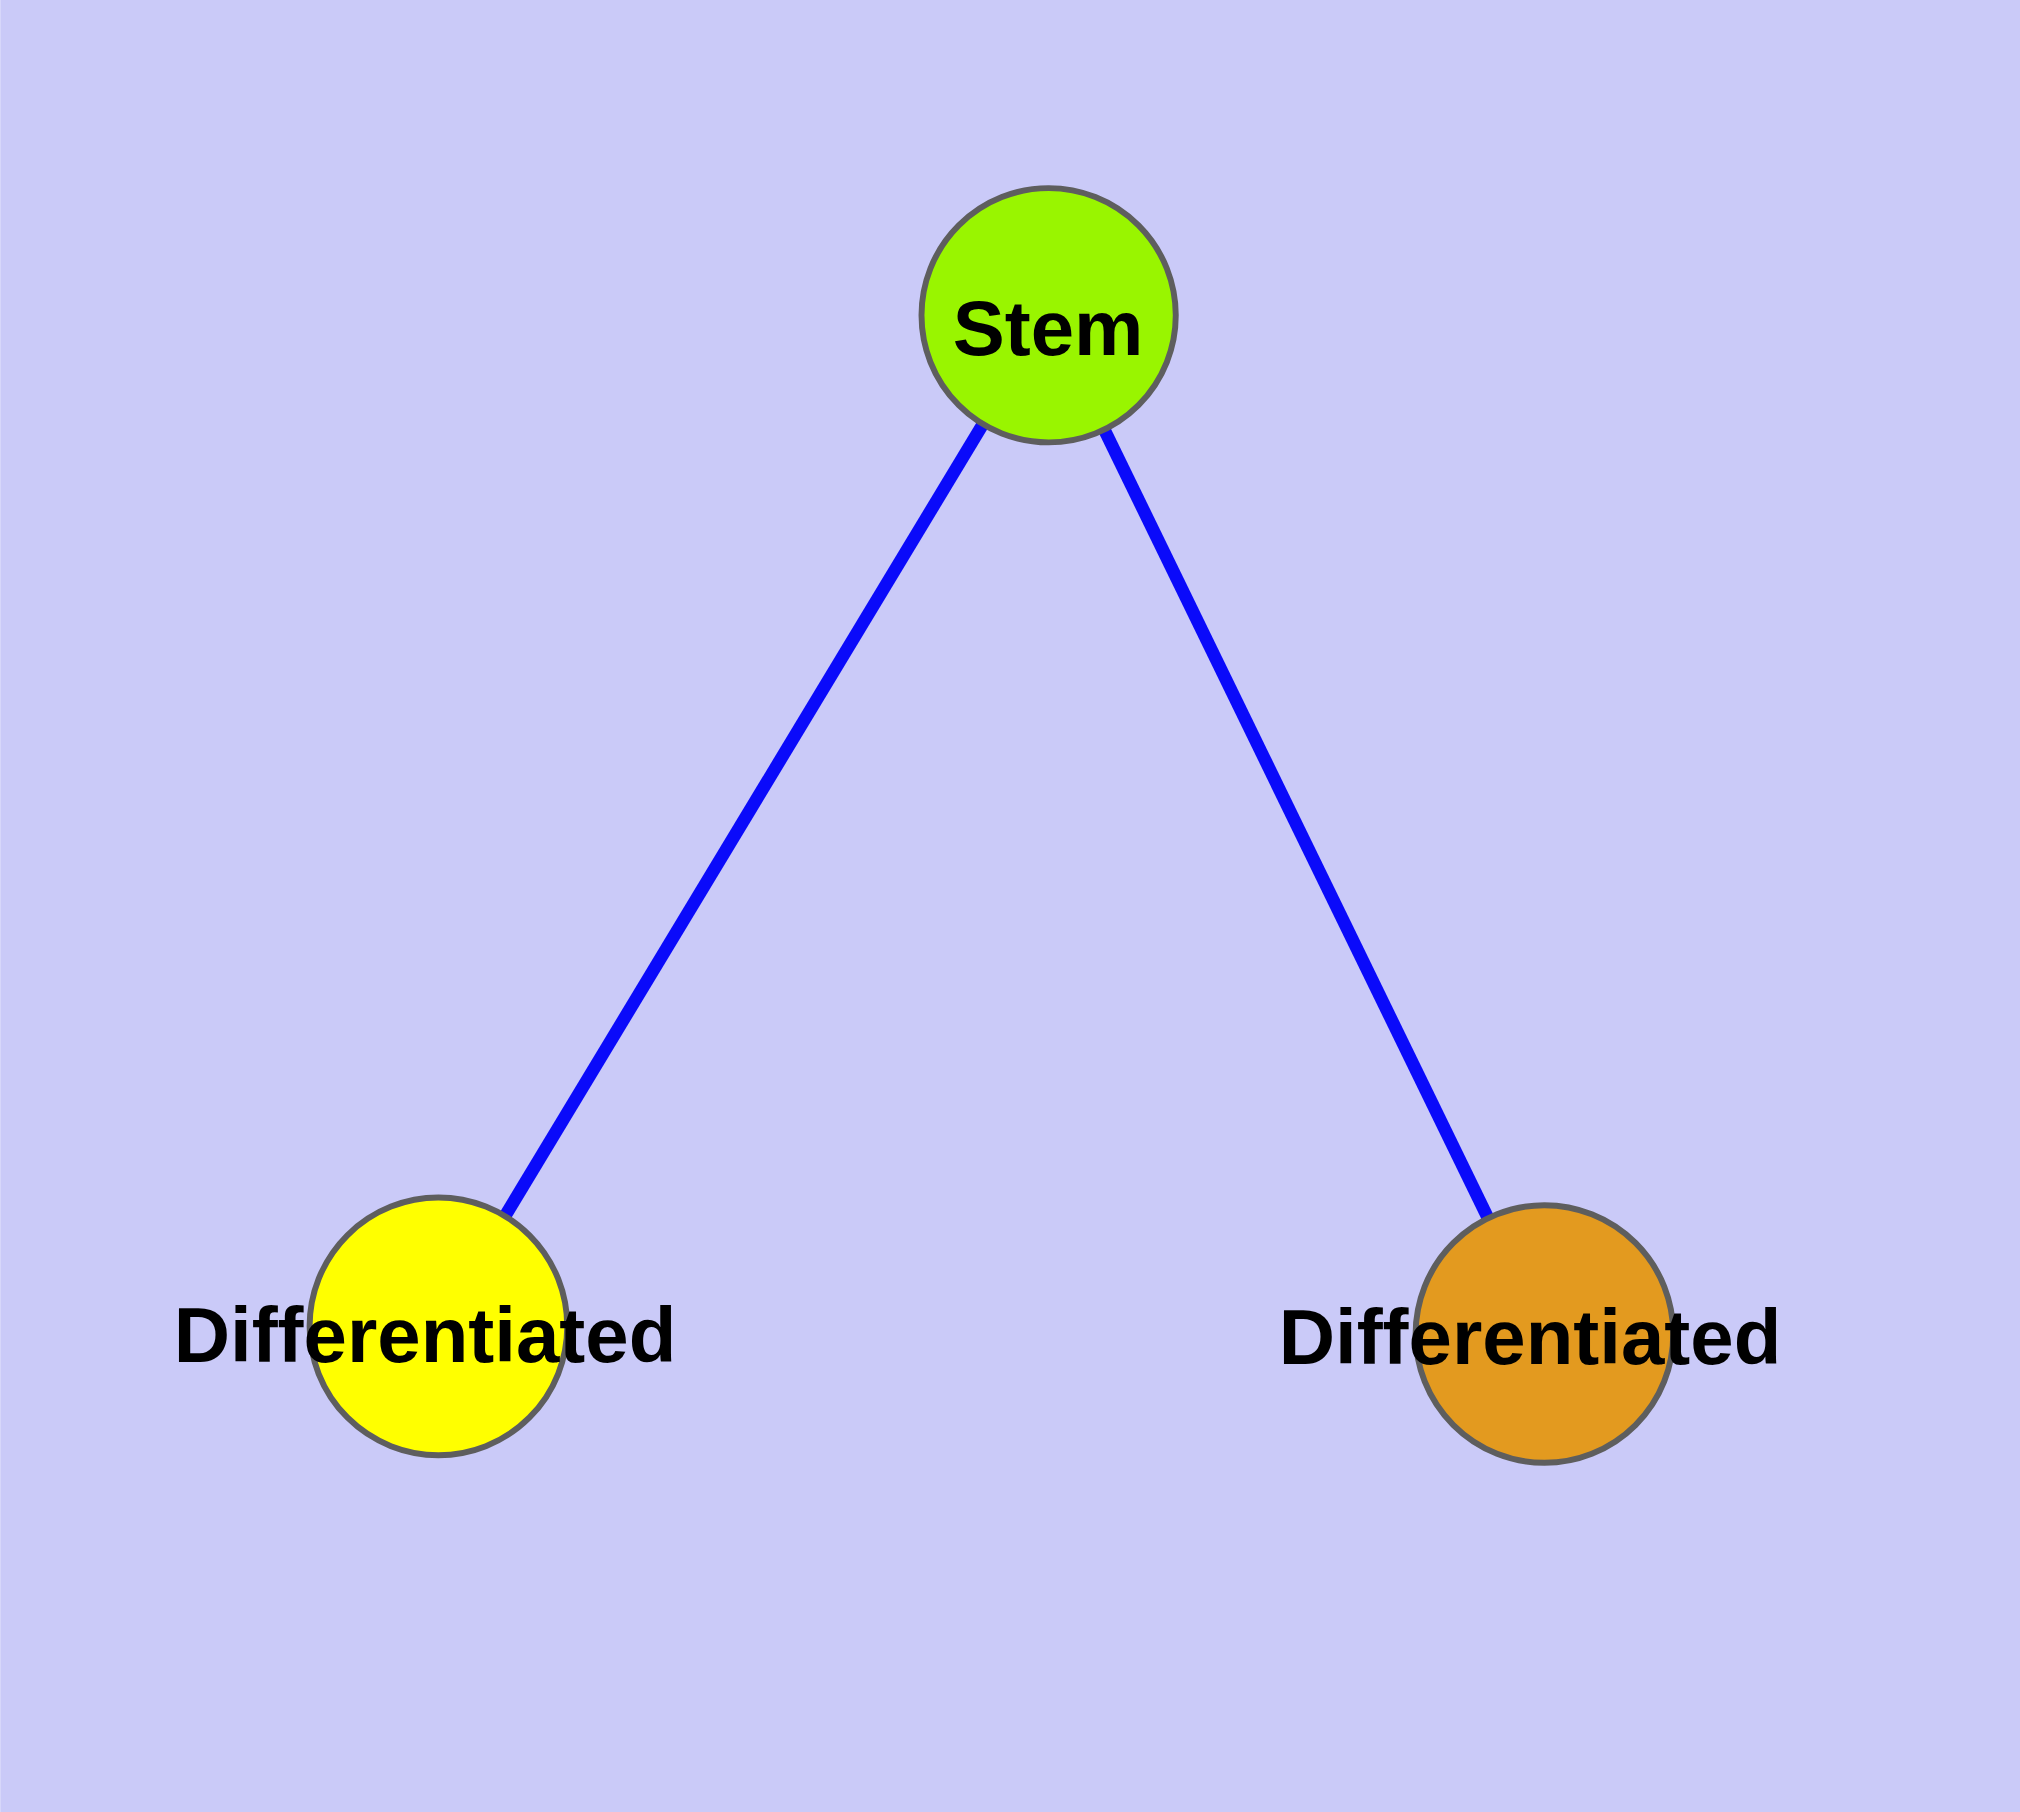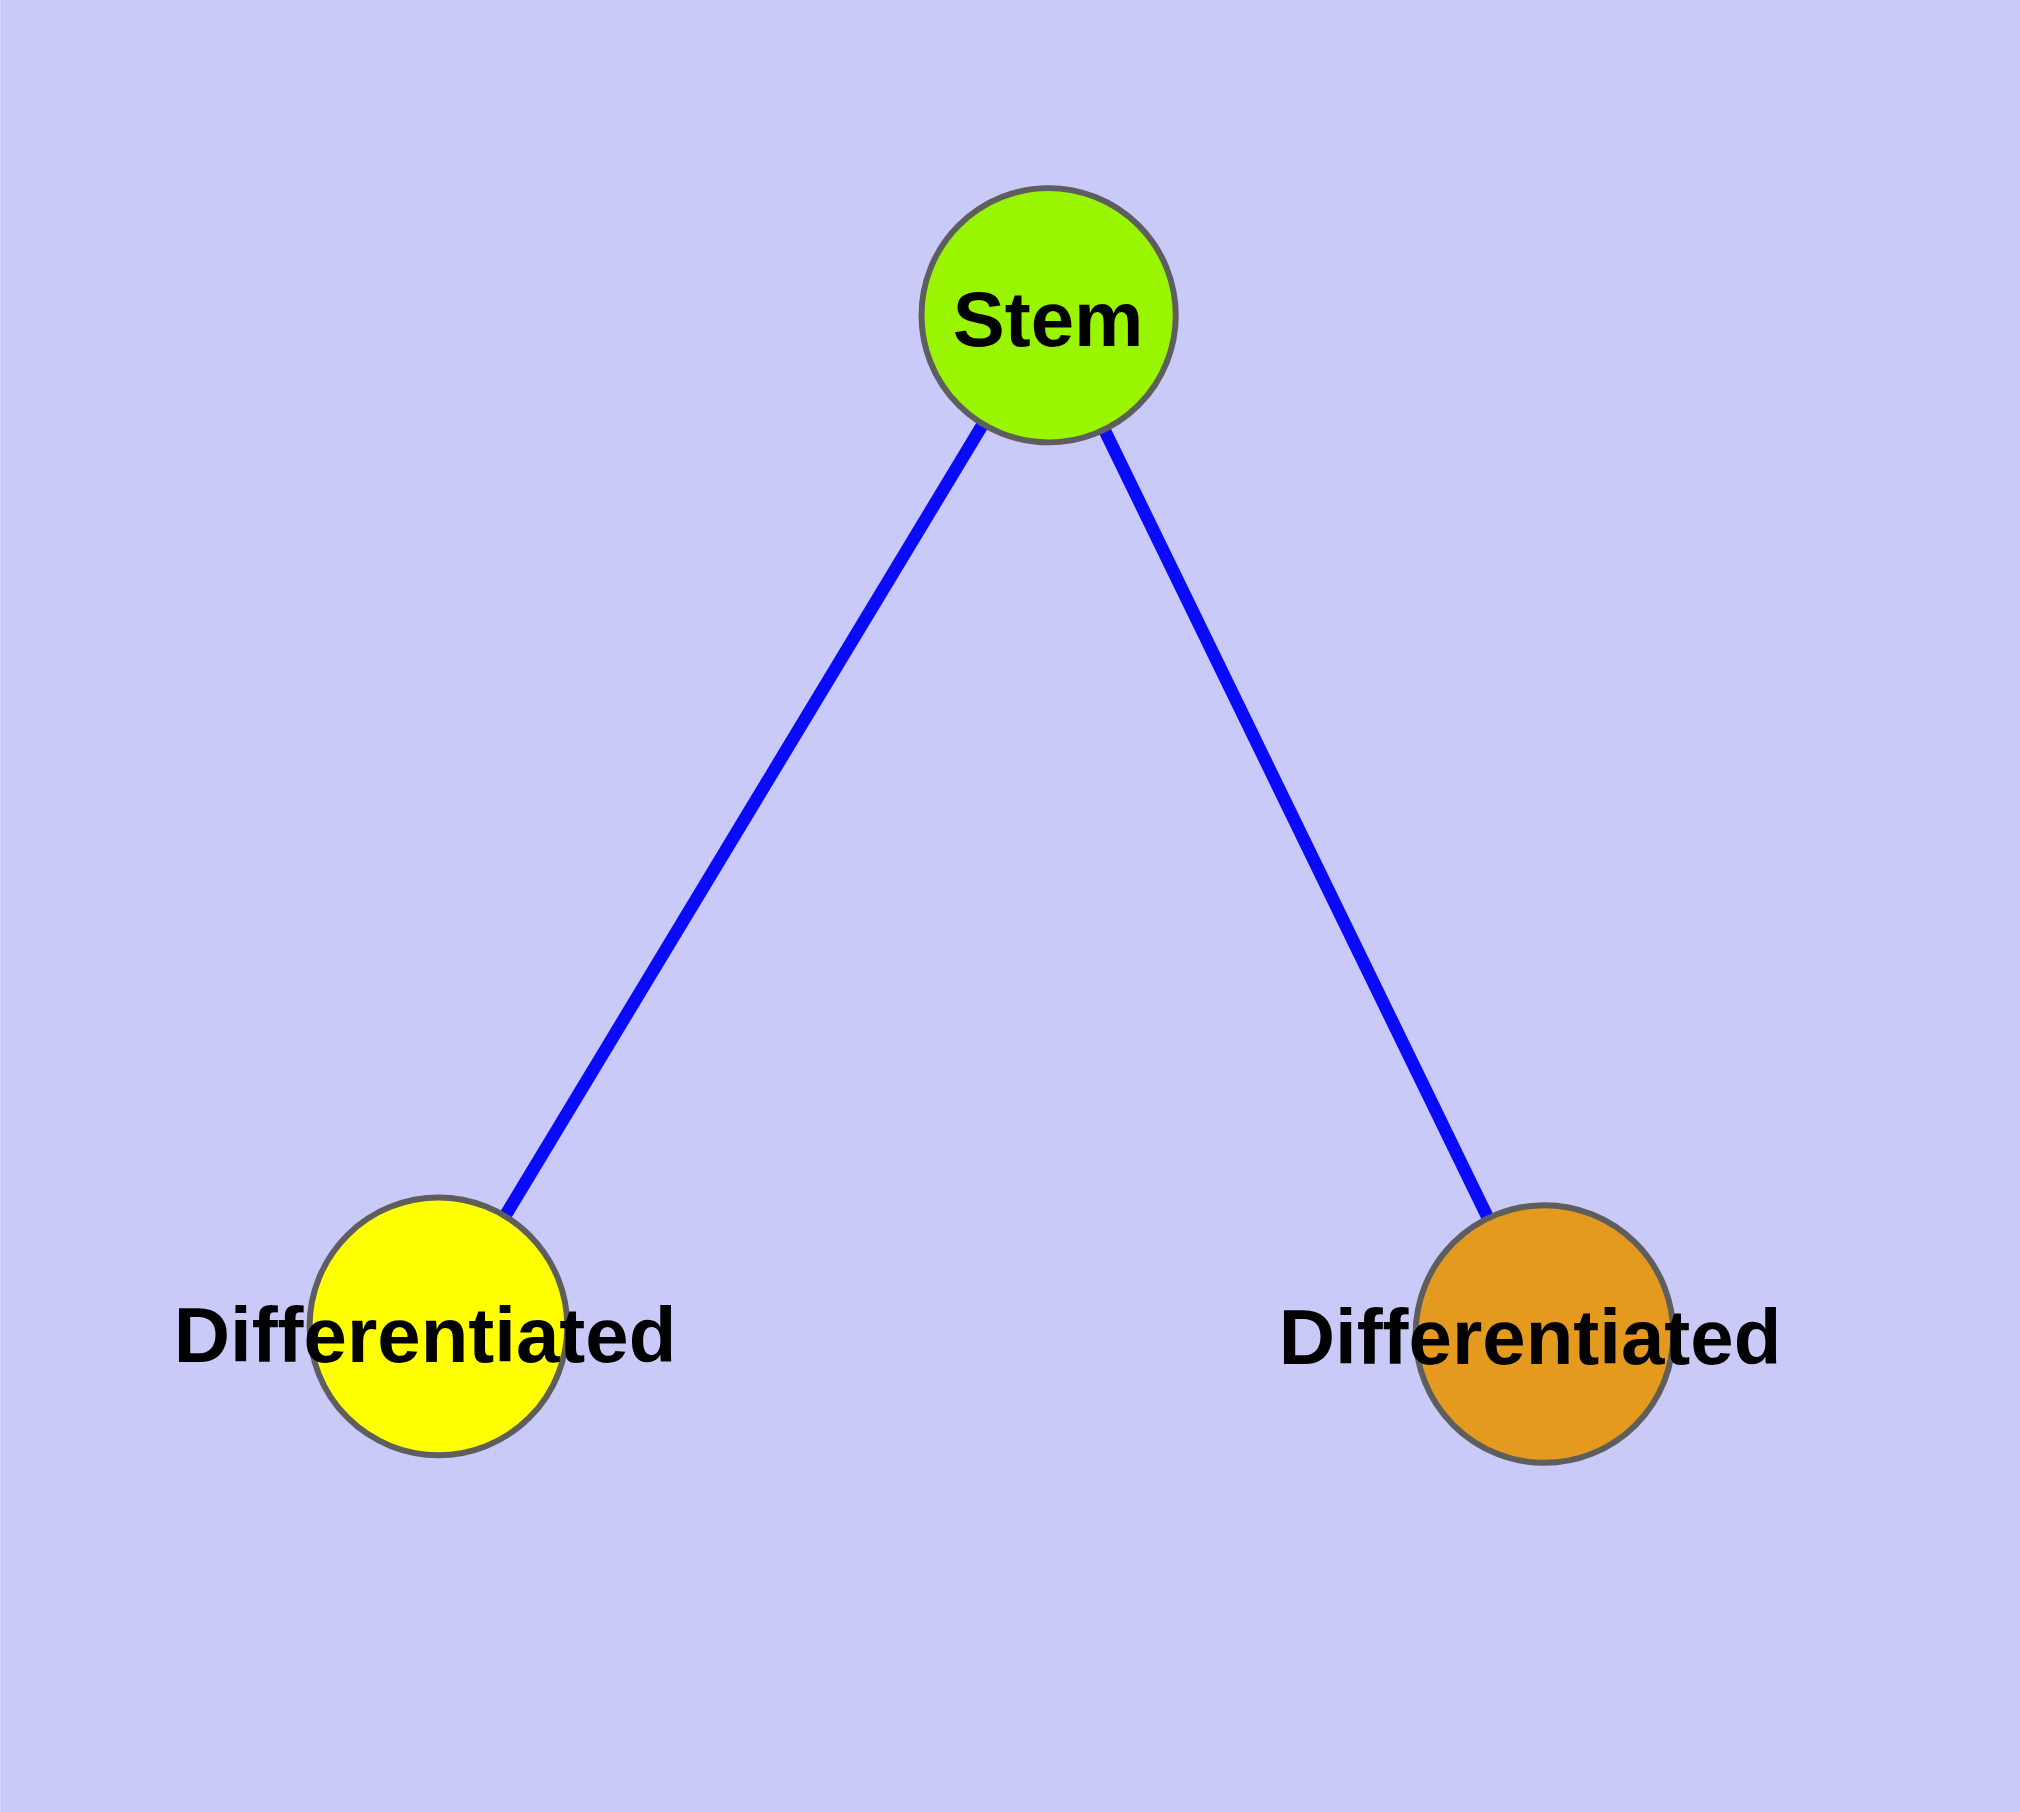--- a/index.html
+++ b/index.html
@@ -38,21 +38,21 @@
     font-size: 78px;
     line-height: 95px;
     color: #000000;
     white-space: nowrap;
     letter-spacing: 0;
   }
   .node-label .line {
     display: block;
   }
   
-  .label-stem   { left: 1048px; top: 319px;  }
+  .label-stem   { left: 1048px; top: 328px;  }
   .label-type-a { left: 425px;  top: 1335px; }
   .label-type-b { left: 1530px; top: 1337px; }
 </style>
 </head>
 <body>
 
 <div class="canvas">
 
   <svg class="graph-svg" viewBox="0 0 2384 2138" xmlns="http://www.w3.org/2000/svg">
 

